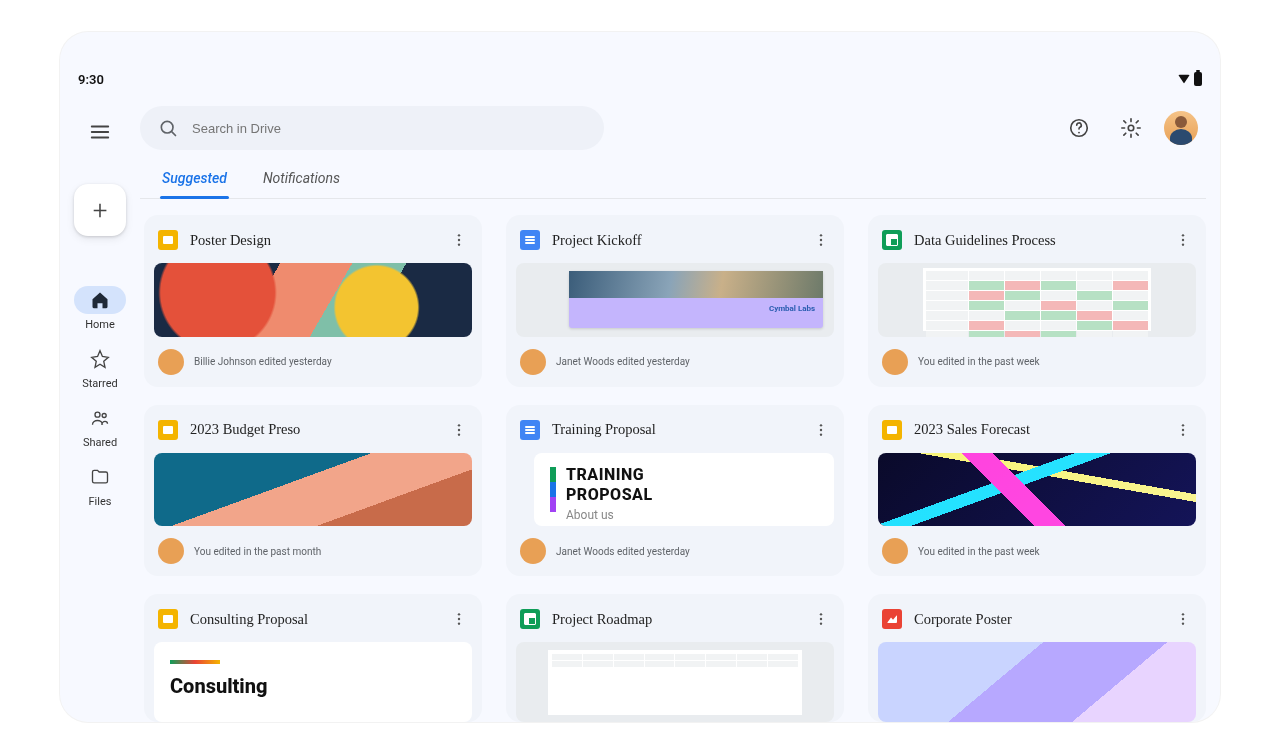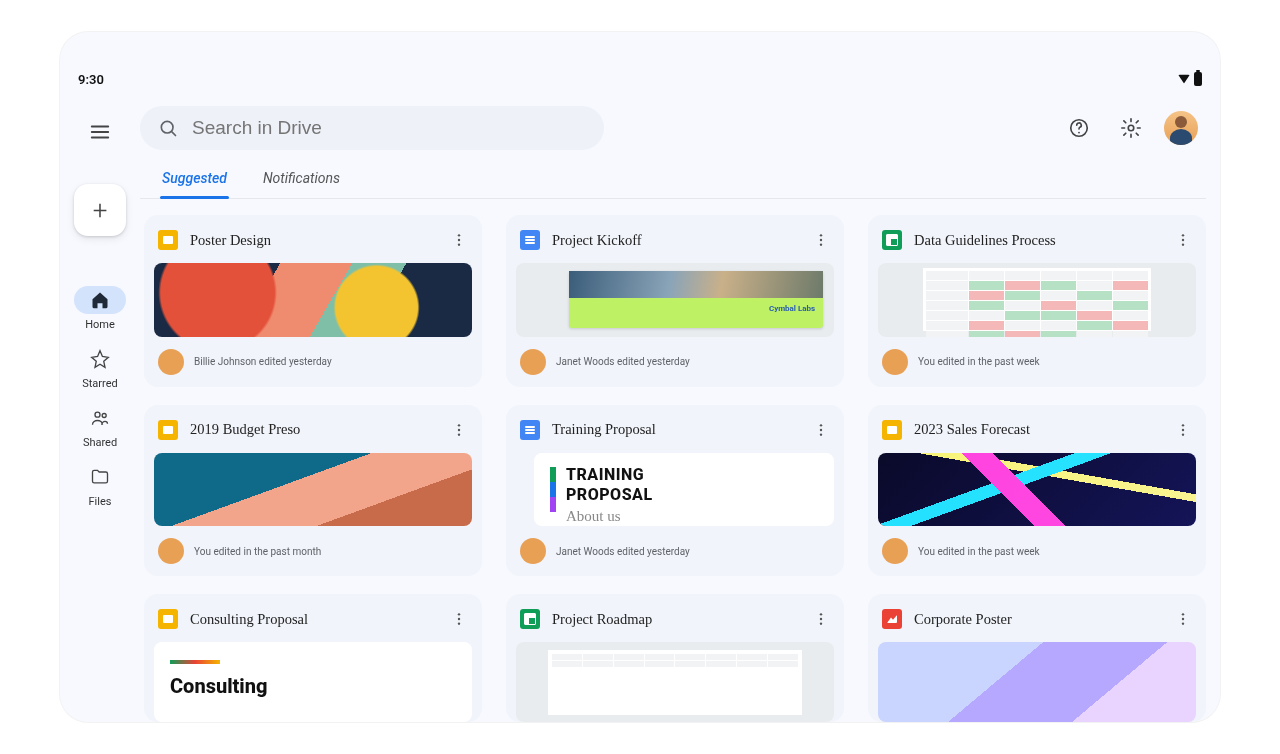--- a/index.html
+++ b/index.html
@@ -68,21 +68,21 @@
   .navitem.active .pill { background:#d4e3fc; }
   .navitem svg { width:20px; height:20px; }
   .main { flex:1; display:flex; flex-direction:column; padding-right:14px; min-width:0; }
   .topbar { display:flex; align-items:center; gap:14px; padding: 12px 8px 8px 0; }
   .search {
     flex:1; height:44px; background:#eef1f8; border-radius:24px;
     display:flex; align-items:center; gap:14px; padding:0 18px; color:#5f6368;
     max-width: 660px;
   }
   .search svg { width:20px; height:20px; color:#5f6368; }
-  .search input { border:0; background:transparent; outline:0; font-size:19px; color:#4c1d95; flex:1; }
+  .search input { border:0; background:transparent; outline:0; font-size:13px; color:#4c1d95; flex:1; }
   .topbar-spacer { flex:1; }
   .iconbtn { width:38px; height:38px; display:flex; align-items:center; justify-content:center; border-radius:50%; cursor:pointer; color:#444;}
   .iconbtn svg { width:22px; height:22px; }
   .avatar { width:34px; height:34px; border-radius:50%; background:linear-gradient(#f5c388,#e8a055); position:relative; overflow:hidden; cursor:pointer;}
   .avatar::after{content:"";position:absolute;bottom:-2px;left:6px;width:22px;height:18px;background:#2b4a6f;border-radius:50% 50% 0 0;}
   .avatar::before{content:"";position:absolute;top:5px;left:11px;width:12px;height:12px;background:#8a5a3a;border-radius:50%;}
   .tabs { display:flex; gap:32px; padding: 4px 8px 0 20px; border-bottom:1px solid #e5e7eb; }
   .tab { padding: 8px 2px 12px; font-size:14px; color:#555; cursor:pointer; position:relative;font-style:italic; }
   .tab.active { color:#1a73e8; font-weight:500; }
   .tab.active::after { content:""; position:absolute; left:0; right:0; bottom:-1px; height:3px; background:#1a73e8; border-radius:2px;}
@@ -112,35 +112,35 @@
   .thumb { margin:0 10px; border-radius:8px; height:118px; background:#dfe3ea; overflow:hidden; position:relative;}
   .meta { display:flex; align-items:center; gap:10px; padding:12px 14px 0; font-size:10px; color:#5f6368;}
   .meta .mini { width:26px; height:26px; border-radius:50%; background:#e8a055; flex:none;}
   
   .th-poster { background:
      radial-gradient(circle at 20% 40%, #e4513a 0 22%, transparent 23%),
      radial-gradient(circle at 70% 60%, #f3c430 0 18%, transparent 19%),
      linear-gradient(120deg,#1a2a44 0 35%, #ef8b6e 35% 55%, #7fbfa8 55% 70%, #1a2a44 70%);
   }
   .th-kickoff { background:#e9ecef; display:flex; align-items:center; justify-content:center;}
-  .th-kickoff .inner{ width:80%; height:78%; background:#bef264; border-radius:3px; box-shadow:0 1px 3px rgba(0,0,0,.15); display:flex; flex-direction:column;margin-left:42px;}
+  .th-kickoff .inner{ width:80%; height:78%; background:#c4b5fd; border-radius:3px; box-shadow:0 1px 3px rgba(0,0,0,.15); display:flex; flex-direction:column;margin-left:42px;}
   .th-kickoff .photo{flex:1.4;background:linear-gradient(100deg,#3b5d7a,#8aa4b8 40%,#c9b089 60%,#6d7a6a);}
   .th-kickoff .bar{flex:1;display:flex;align-items:flex-start;justify-content:flex-end;padding:6px 8px;}
   .th-kickoff .logo{font-size:8px;color:#2a5db0;font-weight:700;}
   .th-guidelines { background:#e9ecef; display:flex; align-items:center; justify-content:center;}
   .th-guidelines .sheet{width:72%;height:86%;background:#fff;display:grid;grid-template-columns:1.2fr repeat(5,1fr);grid-auto-rows:9px;gap:1px;padding:3px;}
   .th-guidelines .c{background:#f1f3f4;}
   .th-guidelines .g{background:#b7e1c4;}
   .th-guidelines .r{background:#f4b8b8;}
   .th-budget { background:linear-gradient(160deg,#0f6a8a 0 42%, #f2a58a 42% 70%, #c86b4a 70%);}
   .th-training { background:#fff; padding:14px 16px; display:flex; gap:10px;margin-left:28px;}
   .th-training .stripe{width:6px;background:linear-gradient(#0f9d58 0 33%,#1a73e8 33% 66%,#a142f4 66%);}
   .th-training .txt{display:flex;flex-direction:column;gap:4px;}
   .th-training .h{font-weight:800;font-size:16px;color:#111;letter-spacing:.5px;line-height:1.05;}
-  .th-training .s{font-size:15px;color:#888;font-family:Liberation Serif, serif;}
+  .th-training .s{font-size:12px;color:#888;}
   .th-forecast { background:
     linear-gradient(135deg,#0a0a2a,#141458);
     position:relative;}
   .th-forecast::before{content:"";position:absolute;inset:0;background:
     linear-gradient(45deg,transparent 40%,#ff3ad6 40% 48%,transparent 48%) ,
     linear-gradient(-20deg,transparent 55%,#18e0ff 55% 62%,transparent 62%),
     linear-gradient(10deg,transparent 62%,#f8f35a 62% 68%,transparent 68%);
     mix-blend-mode:screen; filter:blur(.3px);}
   .th-consulting { background:#fff; padding:18px 16px 0;}
   .th-consulting .bar{width:50px;height:4px;background:linear-gradient(90deg,#0f9d58,#ea4335,#f4b400);margin-bottom:10px;}
@@ -350,21 +350,21 @@
           </div>
           <div class="meta">
               <span class="mini"></span>
               <span>You edited in the past week</span>
             </div>
         </div>
 
         <div class="card">
           <div class="cardhead">
             <span class="doctype dt-slides"></span>
-            <span class="cardtitle">2019 Budget Preso</span>
+            <span class="cardtitle">2023 Budget Preso</span>
             <span class="more">
                 <svg width="16" height="16" viewBox="0 0 24 24">
                   <circle cx="12" cy="5" r="1.8" fill="#555"></circle>
                   <circle cx="12" cy="12" r="1.8" fill="#555"></circle>
                   <circle cx="12" cy="19" r="1.8" fill="#555"></circle>
                 </svg>
               </span>
           </div>
           <div class="thumb th-budget"></div>
           <div class="meta">

